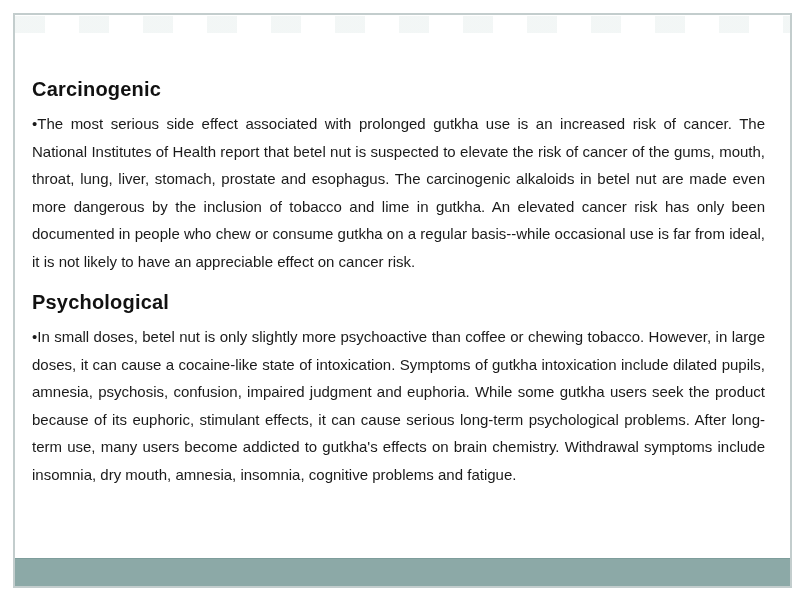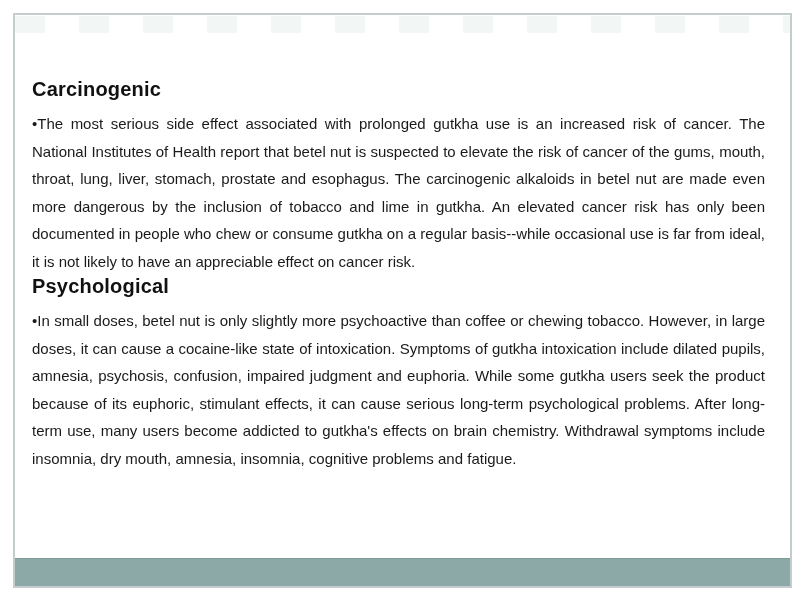--- a/index.html
+++ b/index.html
@@ -60,21 +60,21 @@
 
   .heading {
     font-size: 20px;
     font-weight: bold;
     color: #111111;
     margin: 0 0 9px 0;
     letter-spacing: 0.2px;
   }
 
   .heading.second {
-    margin-top: 0;
+    margin-top: 16px;
   }
 
   .body-text {
     font-size: 15px;
     line-height: 27.5px;
     text-align: justify;
     margin: 0;
     color: #1a1a1a;
   }
 </style>

